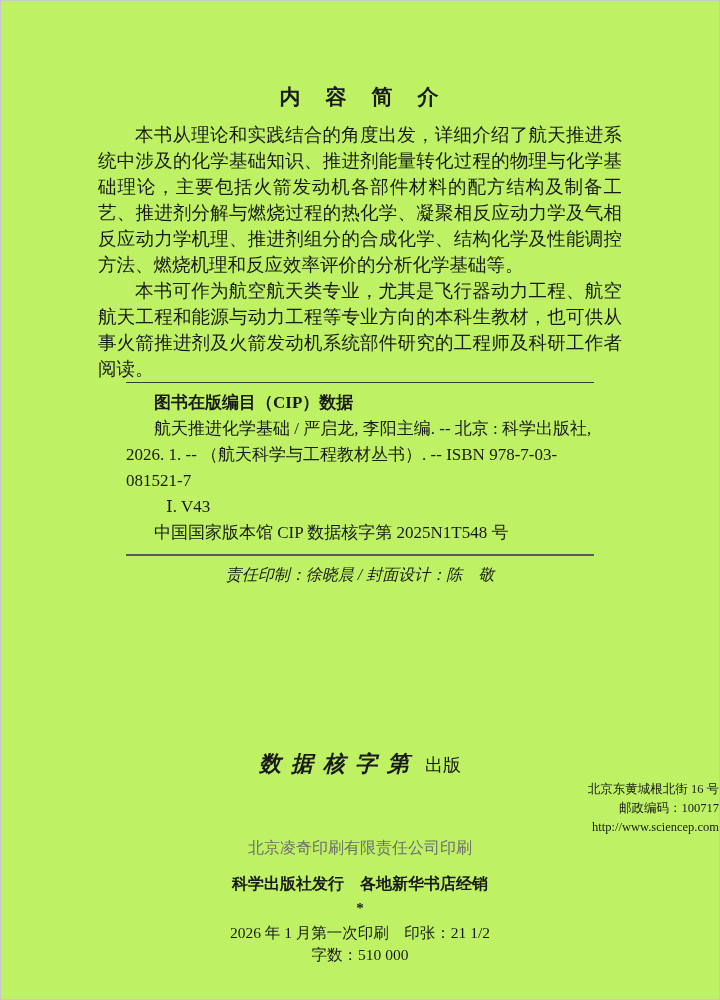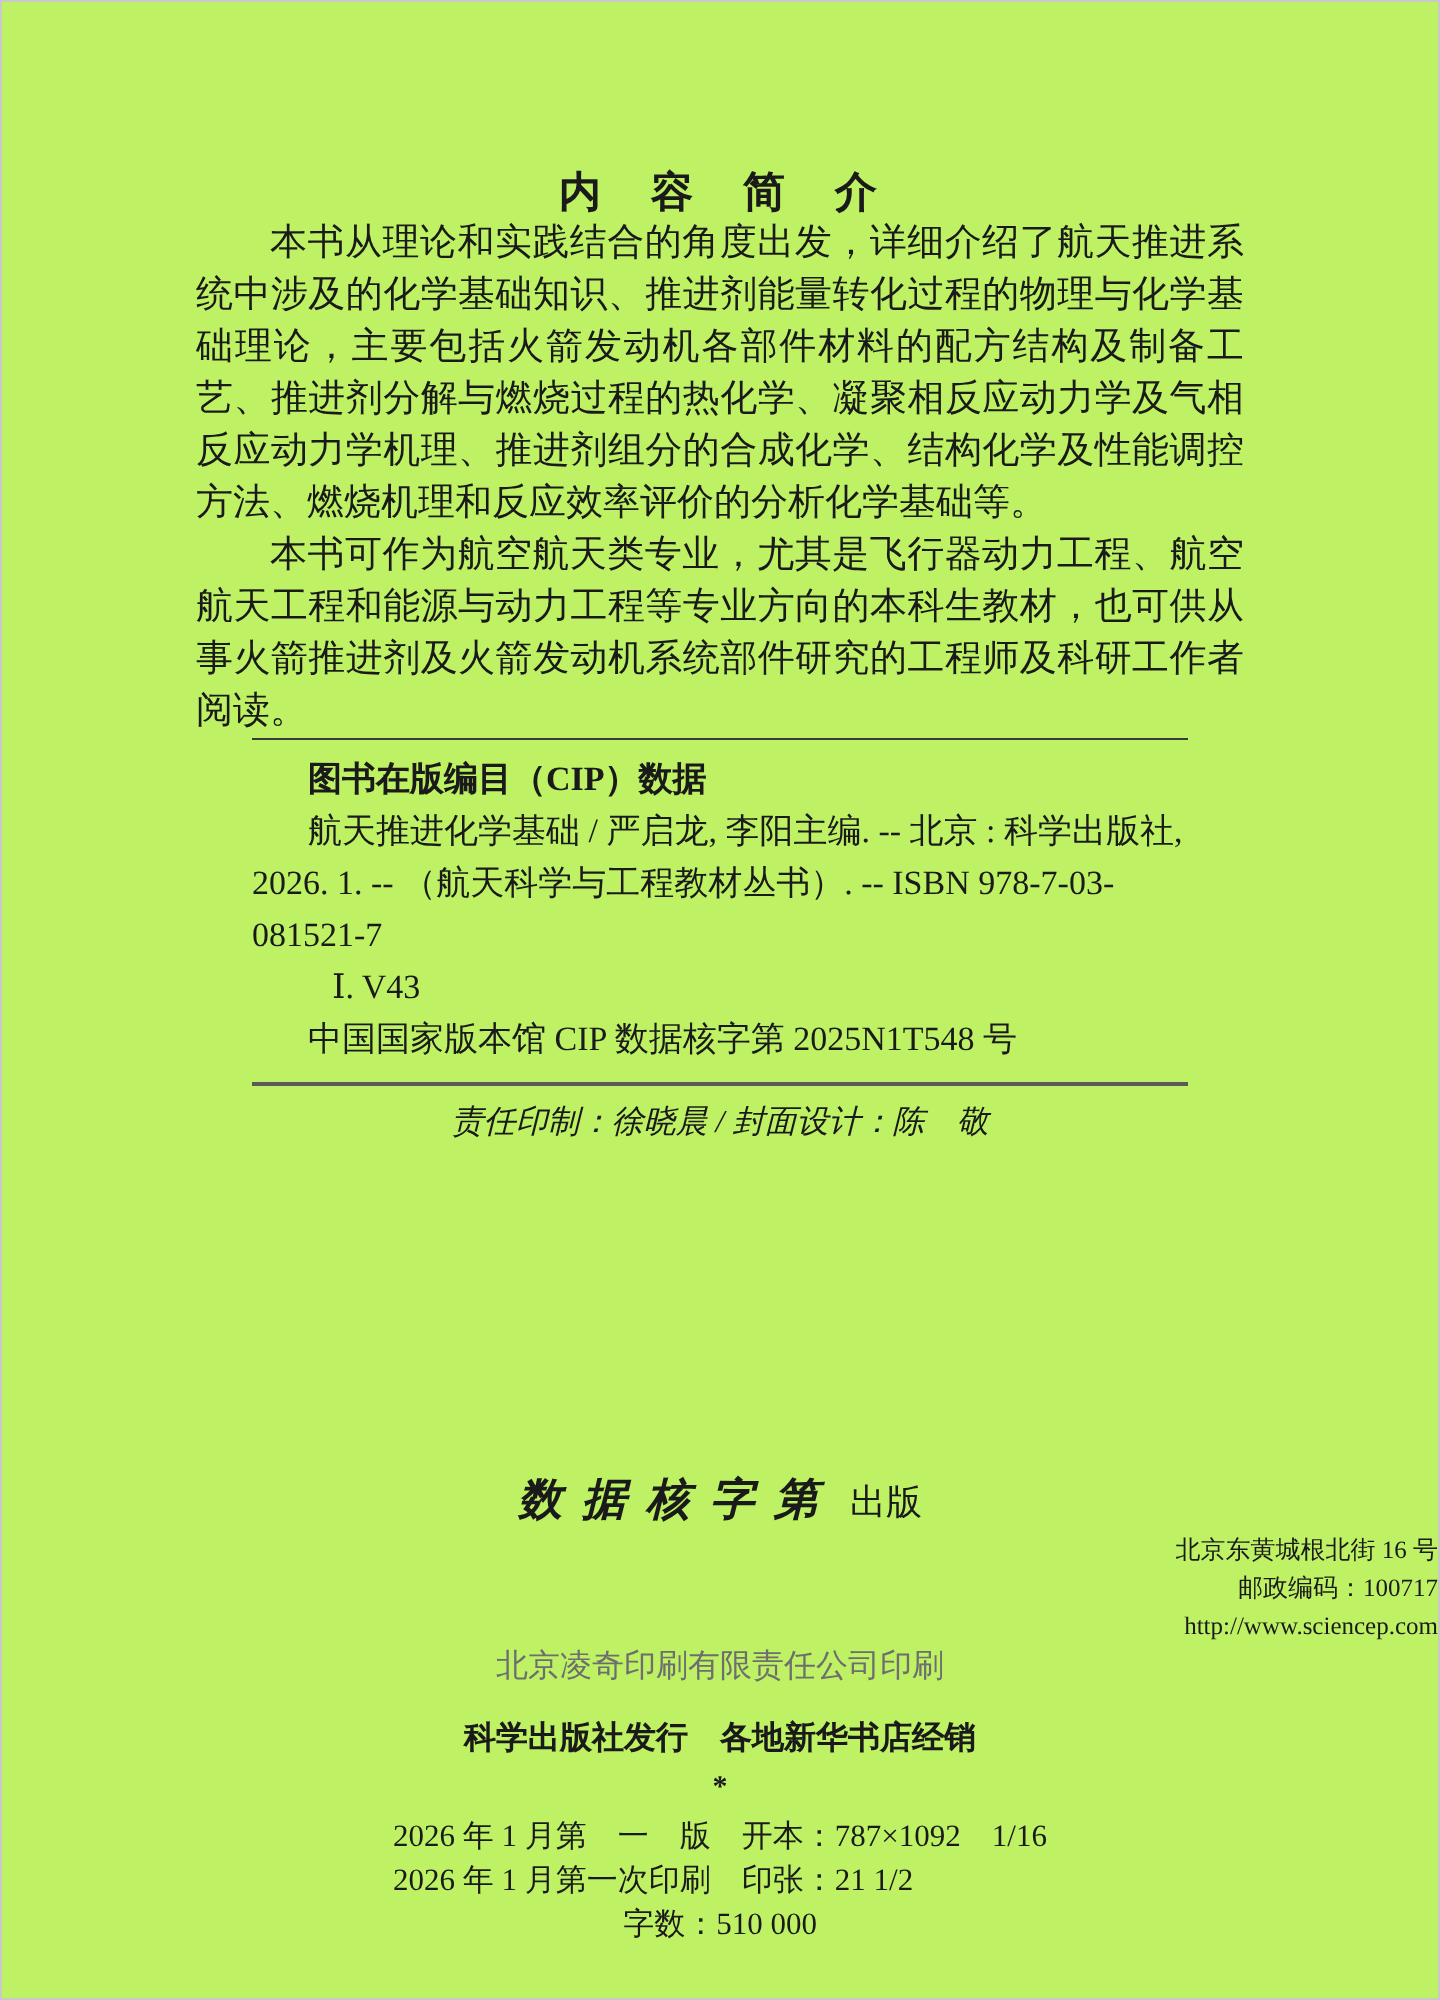--- a/index.html
+++ b/index.html
@@ -20,21 +20,21 @@
   .intro-title {
     text-align: center;
     font-family: "Liberation Sans", "DejaVu Sans", sans-serif;
     font-weight: bold;
     font-size: 21px;
     line-height: 22px;
     letter-spacing: 2px;
   }
   .intro-body {
     width: 524px;
-    margin: 1px auto 0 auto;
+    margin: 14px auto 0 auto;
     font-size: 18.5px;
     line-height: 26px;
     text-align: justify;
   }
   .intro-body p { margin: 0; text-indent: 2em; }
   
   .cip-box {
     width: 468px;
     margin: 0 auto;
     border-top: 1px solid #3a3a3a;
@@ -110,21 +110,20 @@
       <span class="press-script">数据核字第</span><span>出版</span>
     </div>
     <div class="addr">北京东黄城根北街 16 号</div>
     <div class="addr">邮政编码：100717</div>
     <div class="addr">http://www.sciencep.com</div>
     <div class="printer">北京凌奇印刷有限责任公司印刷</div>
     <div class="distribution">科学出版社发行　各地新华书店经销</div>
     <div class="star">*</div>
     <div>
       <div class="edition-block">
-        <div>2026 年 1 月第　一　版　开本：787×1092　1/16</div>
         <div>2026 年 1 月第一次印刷　印张：21 1/2</div>
       </div>
     </div>
     <div class="word-count">字数：510 000</div>
 
   </div>
 
 </div>
 
 </body></html>

